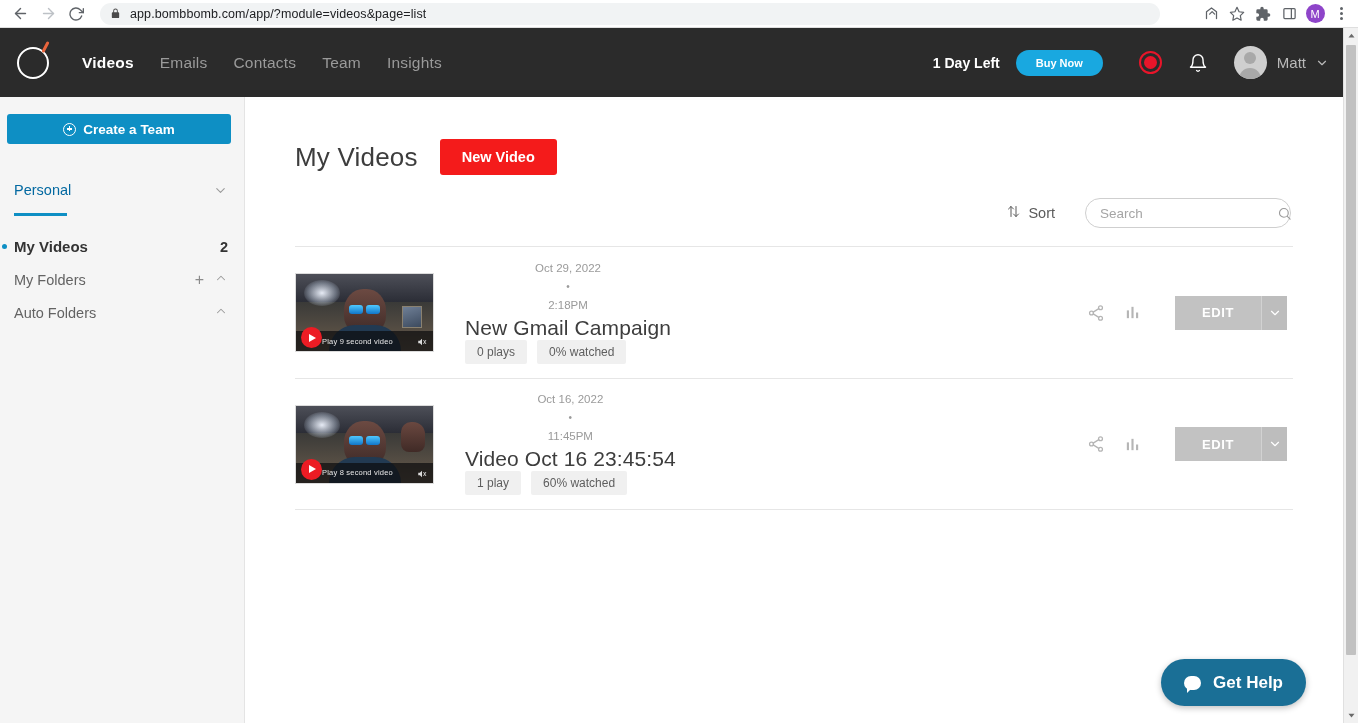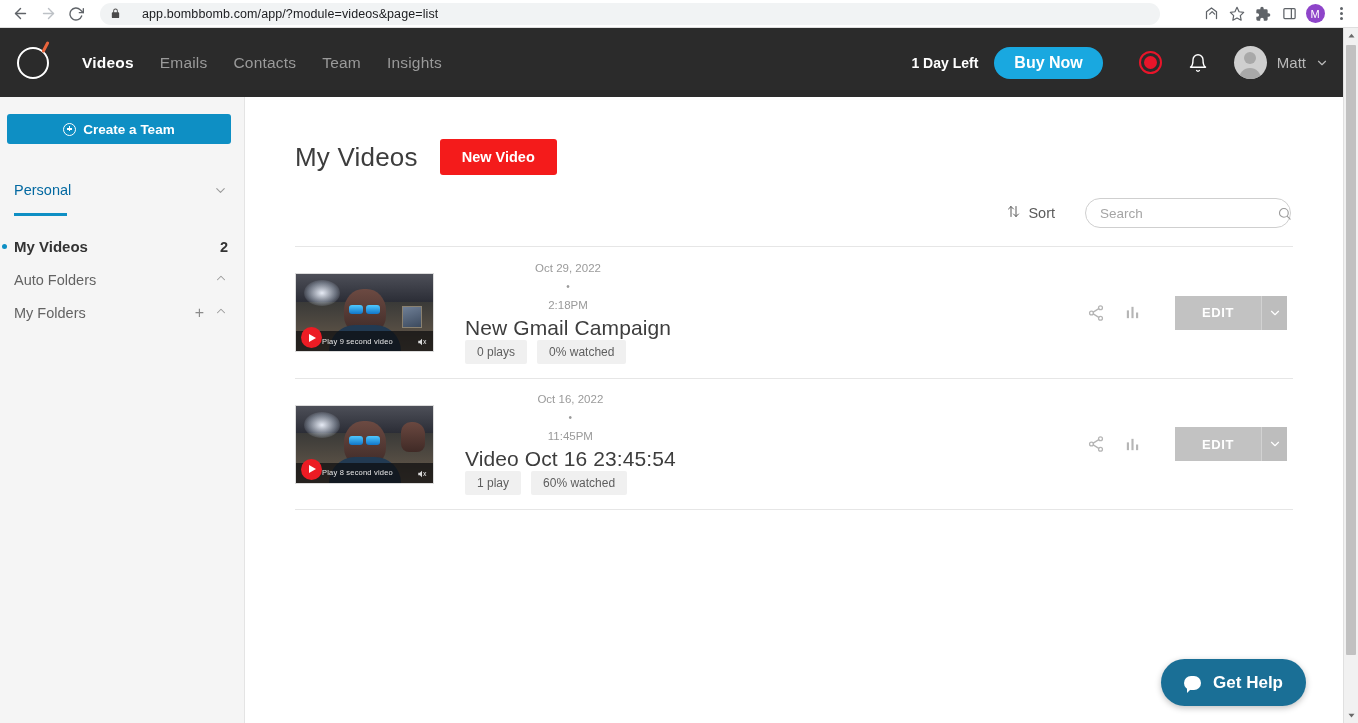--- a/index.html
+++ b/index.html
@@ -35,21 +35,20 @@
     border-radius: 11px;
     display: flex; align-items: center;
     padding: 0 10px;
     max-width: 1060px;
   }
   .lock-icon { margin-right: 9px; display: flex; align-items: center; }
   .url-text {
     font-size: 12.5px; color: #202124;
     white-space: nowrap; overflow: hidden;
     letter-spacing: 0.1px;
-    margin-left: 12px;
   }
   .omni-actions { display: flex; align-items: center; margin-left: auto; padding-right: 4px; }
   .omni-actions .icon-btn {
     width: 26px; height: 26px;
     display: flex; align-items: center; justify-content: center;
     color: #5f6368;
   }
   .avatar-chip {
     width: 19px; height: 19px; border-radius: 50%;
     background: #8e44c9; color: #fff;
@@ -79,21 +78,21 @@
   .nav { display: flex; align-items: center; gap: 26px; margin-left: 16px; }
   .nav-item {
     font-size: 15.5px; color: #9a9a9a; letter-spacing: .2px;
   }
   .nav-item.active { color: #ffffff; font-weight: bold; }
 
   .header-right { margin-left: auto; display: flex; align-items: center; padding-right: 14px; }
   .days-left { color: #ffffff; font-size: 14px; font-weight: bold; margin-right: 16px; }
   .buy-now {
     background: #19a8e0; color: #ffffff;
-    font-size: 16px; font-weight: bold;
+    font-size: 11px; font-weight: bold;
     border: none; border-radius: 16px;
     padding: 7px 20px; cursor: pointer;
   }
   .record-btn {
     margin-left: 36px;
     width: 23px; height: 23px; border-radius: 50%;
     border: 2.5px solid #e8152a; background: #2b2b2b;
     display: flex; align-items: center; justify-content: center;
   }
   .record-btn i { width: 13px; height: 13px; border-radius: 50%; background: #e8152a; display: block; }
@@ -491,33 +490,33 @@
     <span class="personal-underline"></span>
   </div>
 
   <div class="side-list">
     <div class="side-item primary">
       <span class="bullet"></span>
       <span class="label">My Videos</span>
       <span class="count">2</span>
     </div>
     <div class="side-item">
-      <span class="label">Auto Folders</span>
+      <span class="label">My Folders</span>
       <span class="actions">
+        <span class="plus-sign">+</span>
         <span>
           <svg width="14" height="14" viewBox="0 0 24 24" fill="none" stroke="currentColor" stroke-width="1.8" stroke-linecap="round" stroke-linejoin="round">
               <polyline points="18 15 12 9 6 15"></polyline>
             </svg>
         </span>
       </span>
     </div>
     <div class="side-item">
-      <span class="label">My Folders</span>
+      <span class="label">Auto Folders</span>
       <span class="actions">
-        <span class="plus-sign">+</span>
         <span>
           <svg width="14" height="14" viewBox="0 0 24 24" fill="none" stroke="currentColor" stroke-width="1.8" stroke-linecap="round" stroke-linejoin="round">
               <polyline points="18 15 12 9 6 15"></polyline>
             </svg>
         </span>
       </span>
     </div>
   </div>
 </aside>
 

